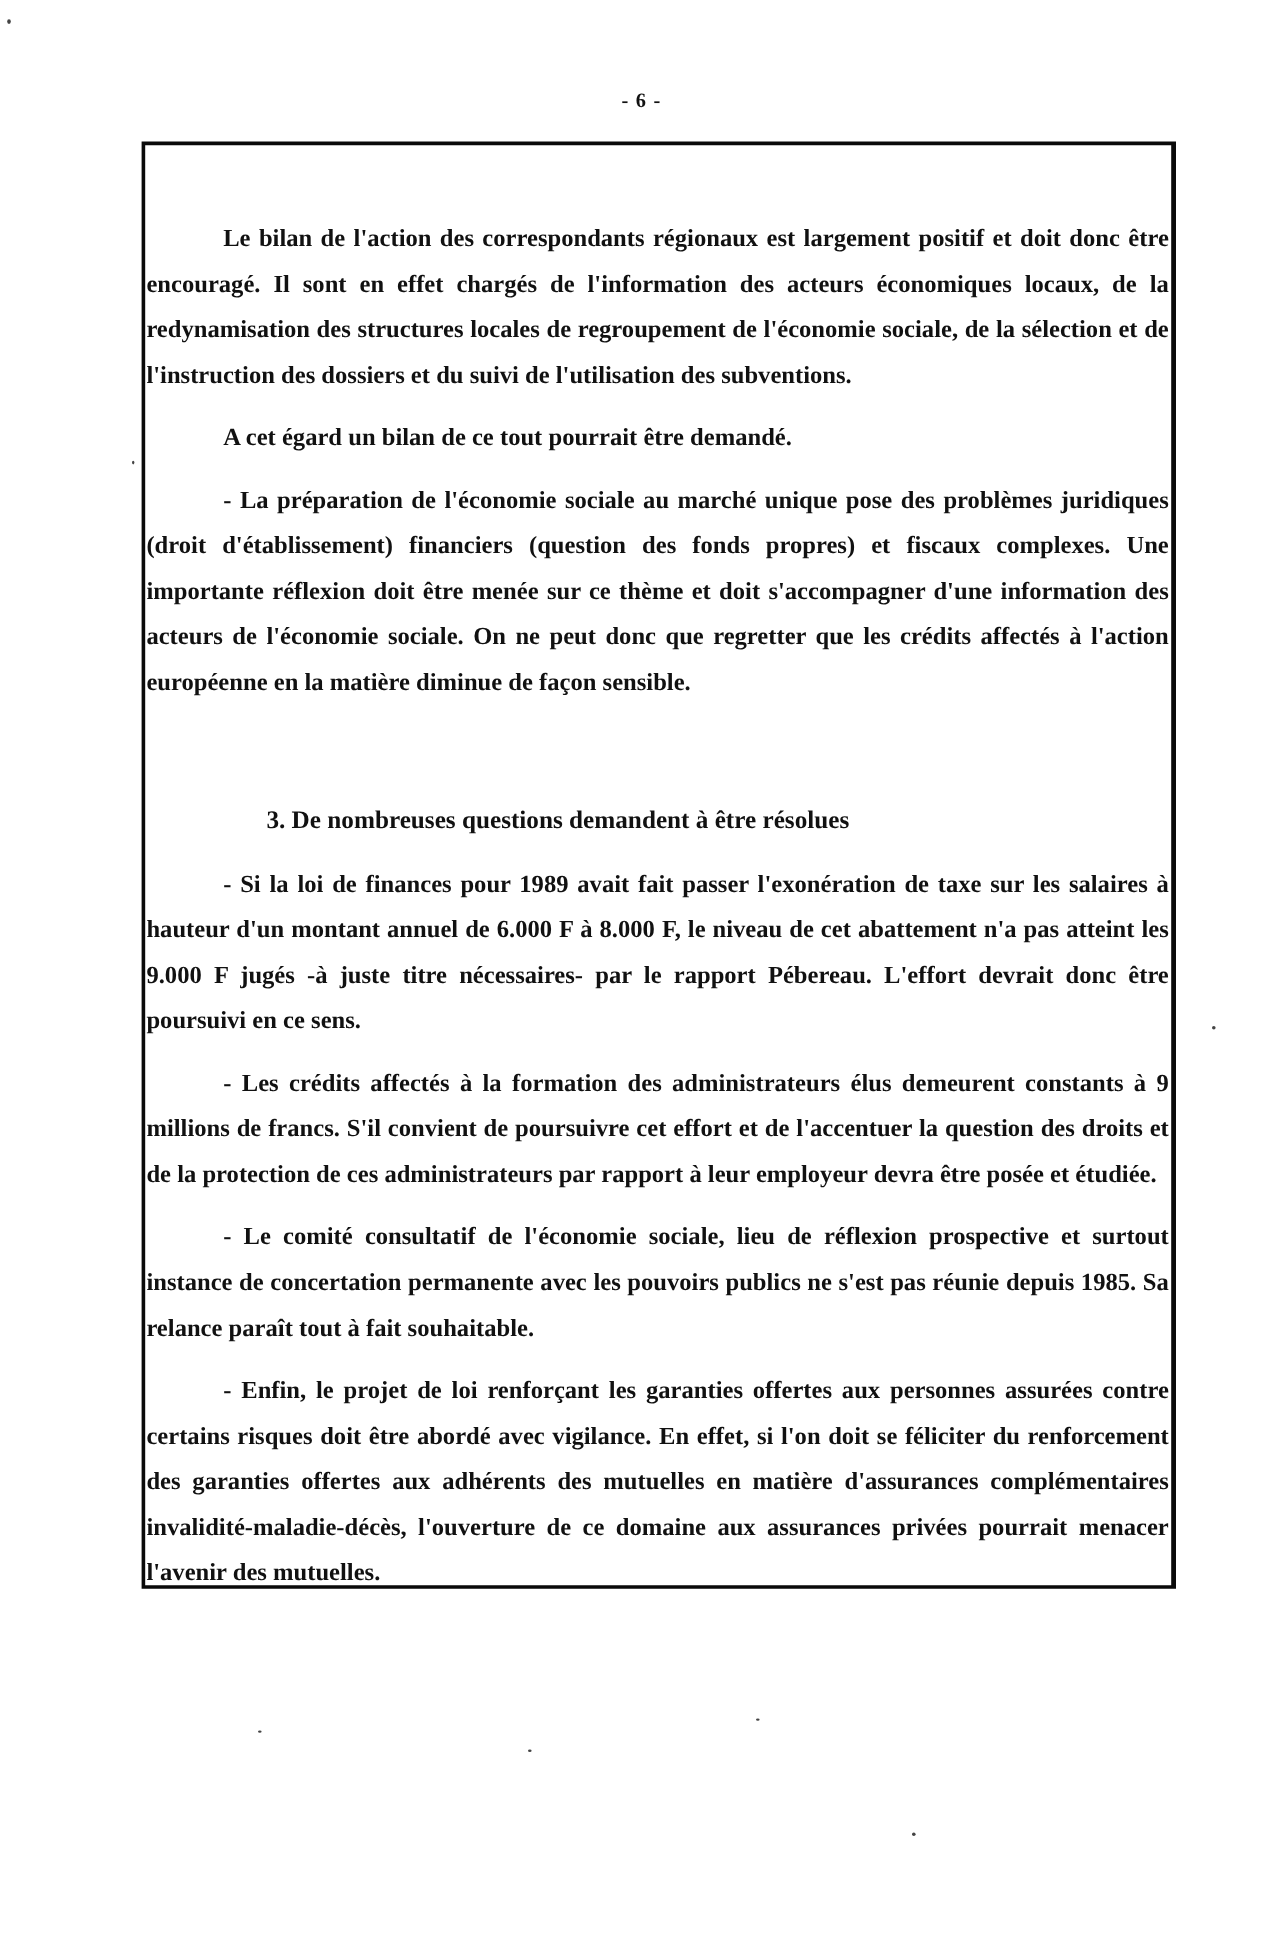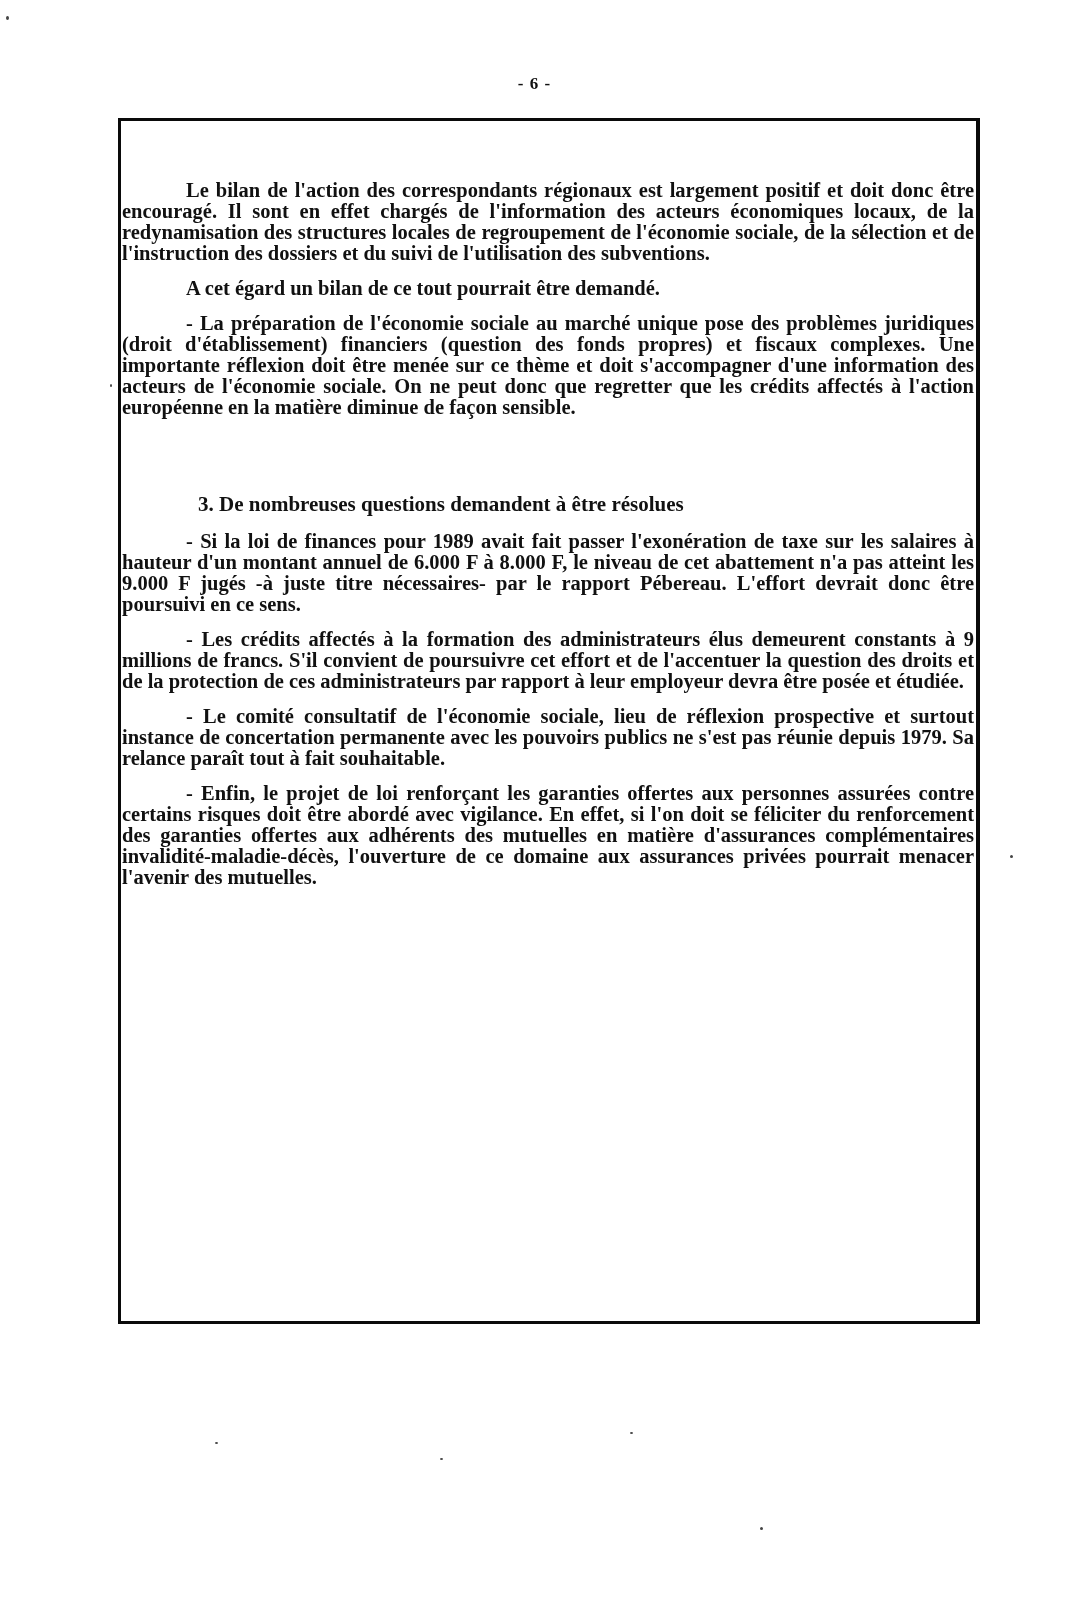--- a/index.html
+++ b/index.html
@@ -34,34 +34,34 @@
     border: 3px solid #0a0a0a;
     border-right-width: 4px;
     box-sizing: border-box;
   }
   .content {
     position: absolute;
     left: 122px;
     top: 180px;
     width: 852px;
     font-size: 20.5px;
-    line-height: 21px;
+    line-height: 38px;
     font-weight: bold;
     text-align: justify;
   }
   .para {
     margin: 0 0 14px 0;
     text-indent: 64px;
   }
   .para.sp-lg {
     margin-bottom: 76px;
   }
   .heading {
-    margin: 0 0 16px 12px;
-    padding-left: 64px;
+    margin: 0 0 16px 0;
+    padding-left: 100px;
     font-size: 21px;
     font-weight: bold;
     text-align: left;
   }
   .speck {
     position: absolute;
     background: #444;
     border-radius: 50%;
   }
 </style>
@@ -74,21 +74,21 @@
 
 <div class="content">
   <p class="para">Le bilan de l'action des correspondants régionaux est largement positif et doit donc être encouragé. Il sont en effet chargés de l'information des acteurs économiques locaux, de la redynamisation des structures locales de regroupement de l'économie sociale, de la sélection et de l'instruction des dossiers et du suivi de l'utilisation des subventions.</p>
   <p class="para">A cet égard un bilan de ce tout pourrait être demandé.</p>
   <p class="para sp-lg">- La préparation de l'économie sociale au marché unique pose des problèmes juridiques (droit d'établissement) financiers (question des fonds propres) et fiscaux complexes. Une importante réflexion doit être menée sur ce thème et doit s'accompagner d'une information des acteurs de l'économie sociale. On ne peut donc que regretter que les crédits affectés à l'action européenne en la matière diminue de façon sensible.</p>
 
   <div class="heading">3. De nombreuses questions demandent à être résolues</div>
 
   <p class="para">- Si la loi de finances pour 1989 avait fait passer l'exonération de taxe sur les salaires à hauteur d'un montant annuel de 6.000 F à 8.000 F, le niveau de cet abattement n'a pas atteint les 9.000 F jugés -à juste titre nécessaires- par le rapport Pébereau. L'effort devrait donc être poursuivi en ce sens.</p>
   <p class="para">- Les crédits affectés à la formation des administrateurs élus demeurent constants à 9 millions de francs. S'il convient de poursuivre cet effort et de l'accentuer la question des droits et de la protection de ces administrateurs par rapport à leur employeur devra être posée et étudiée.</p>
-  <p class="para">- Le comité consultatif de l'économie sociale, lieu de réflexion prospective et surtout instance de concertation permanente avec les pouvoirs publics ne s'est pas réunie depuis 1979. Sa relance paraît tout à fait souhaitable.</p>
+  <p class="para">- Le comité consultatif de l'économie sociale, lieu de réflexion prospective et surtout instance de concertation permanente avec les pouvoirs publics ne s'est pas réunie depuis 1985. Sa relance paraît tout à fait souhaitable.</p>
   <p class="para">- Enfin, le projet de loi renforçant les garanties offertes aux personnes assurées contre certains risques doit être abordé avec vigilance. En effet, si l'on doit se féliciter du renforcement des garanties offertes aux adhérents des mutuelles en matière d'assurances complémentaires invalidité-maladie-décès, l'ouverture de ce domaine aux assurances privées pourrait menacer l'avenir des mutuelles.</p>
 </div>
 
 <div class="speck" style="left:6px;top:16px;width:3px;height:4px;"></div>
 <div class="speck" style="left:110px;top:384px;width:2px;height:3px;"></div>
 <div class="speck" style="left:1010px;top:855px;width:3px;height:3px;"></div>
 <div class="speck" style="left:215px;top:1442px;width:3px;height:2px;"></div>
 <div class="speck" style="left:440px;top:1458px;width:3px;height:2px;"></div>
 <div class="speck" style="left:630px;top:1432px;width:3px;height:2px;"></div>
 <div class="speck" style="left:760px;top:1527px;width:3px;height:3px;"></div>

